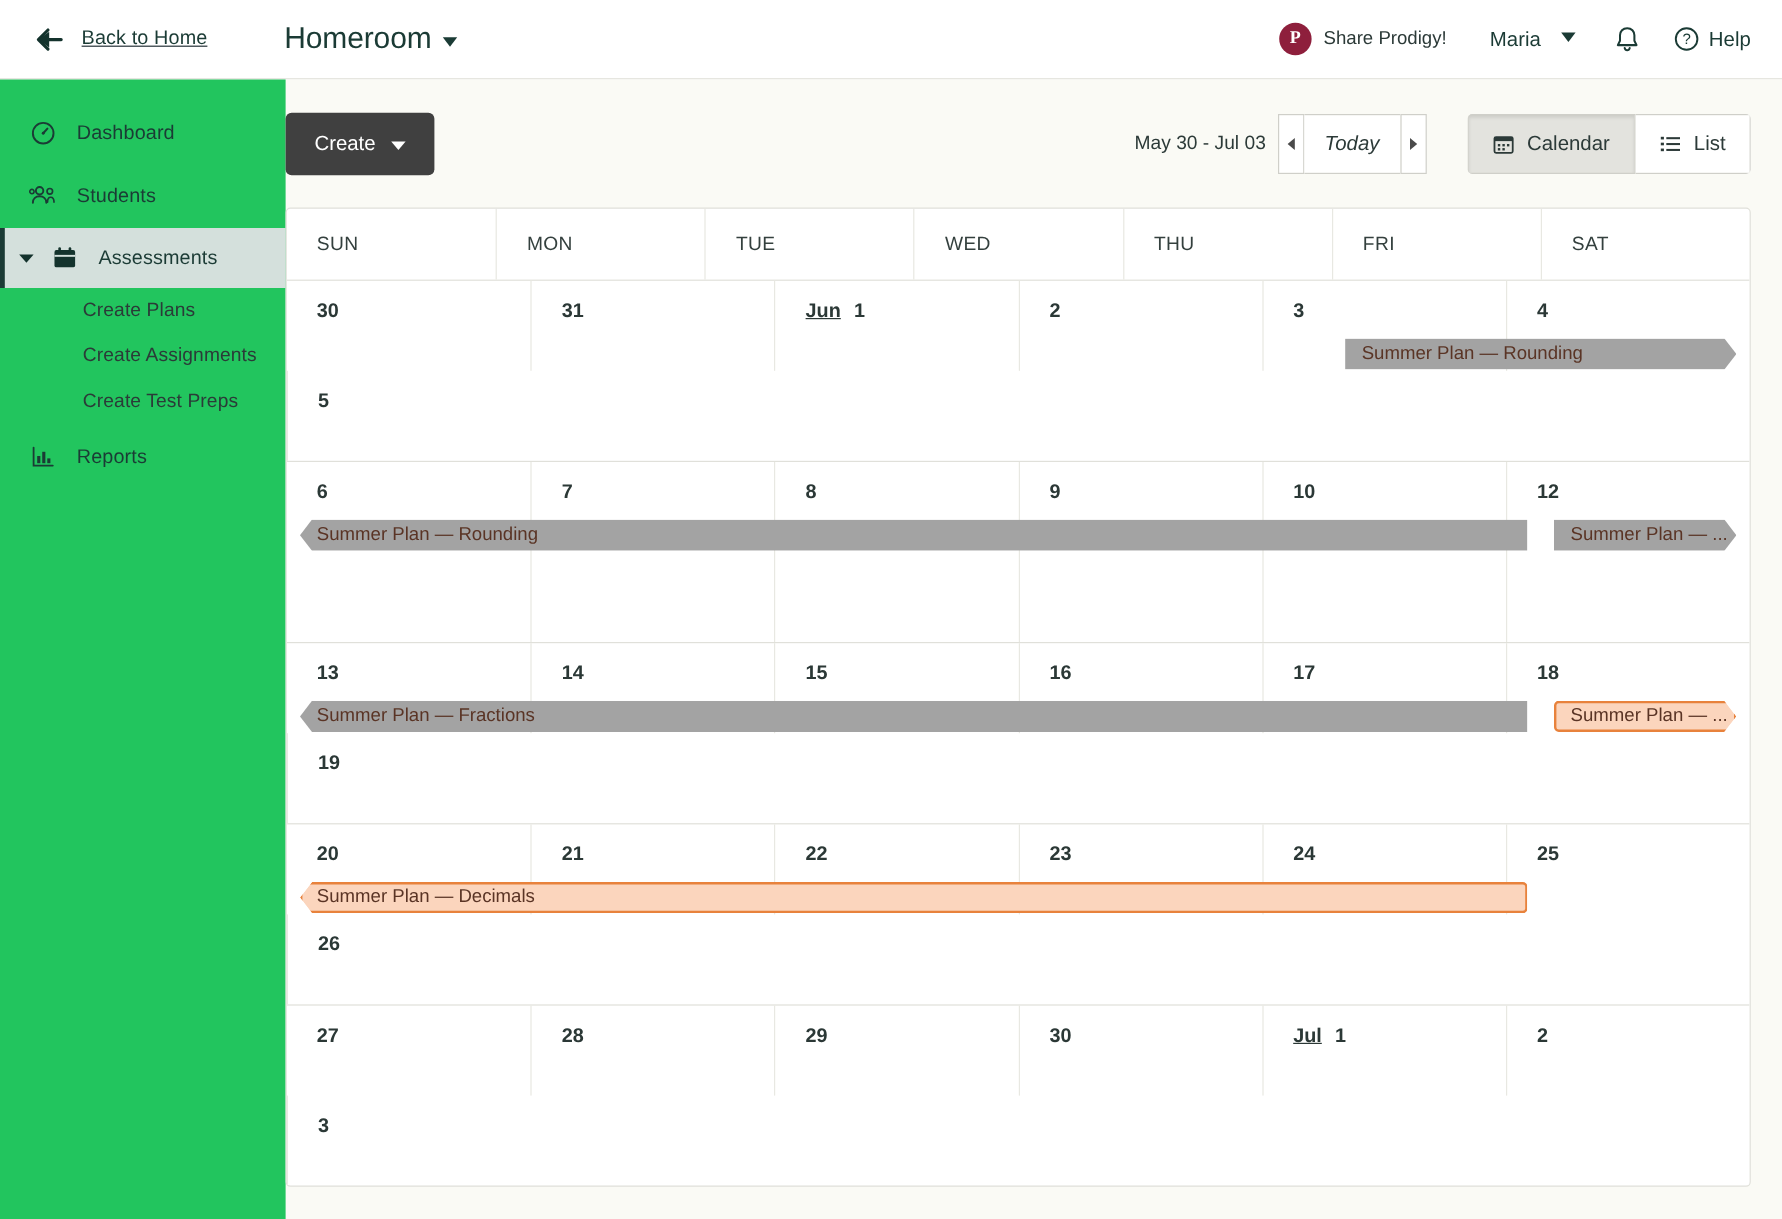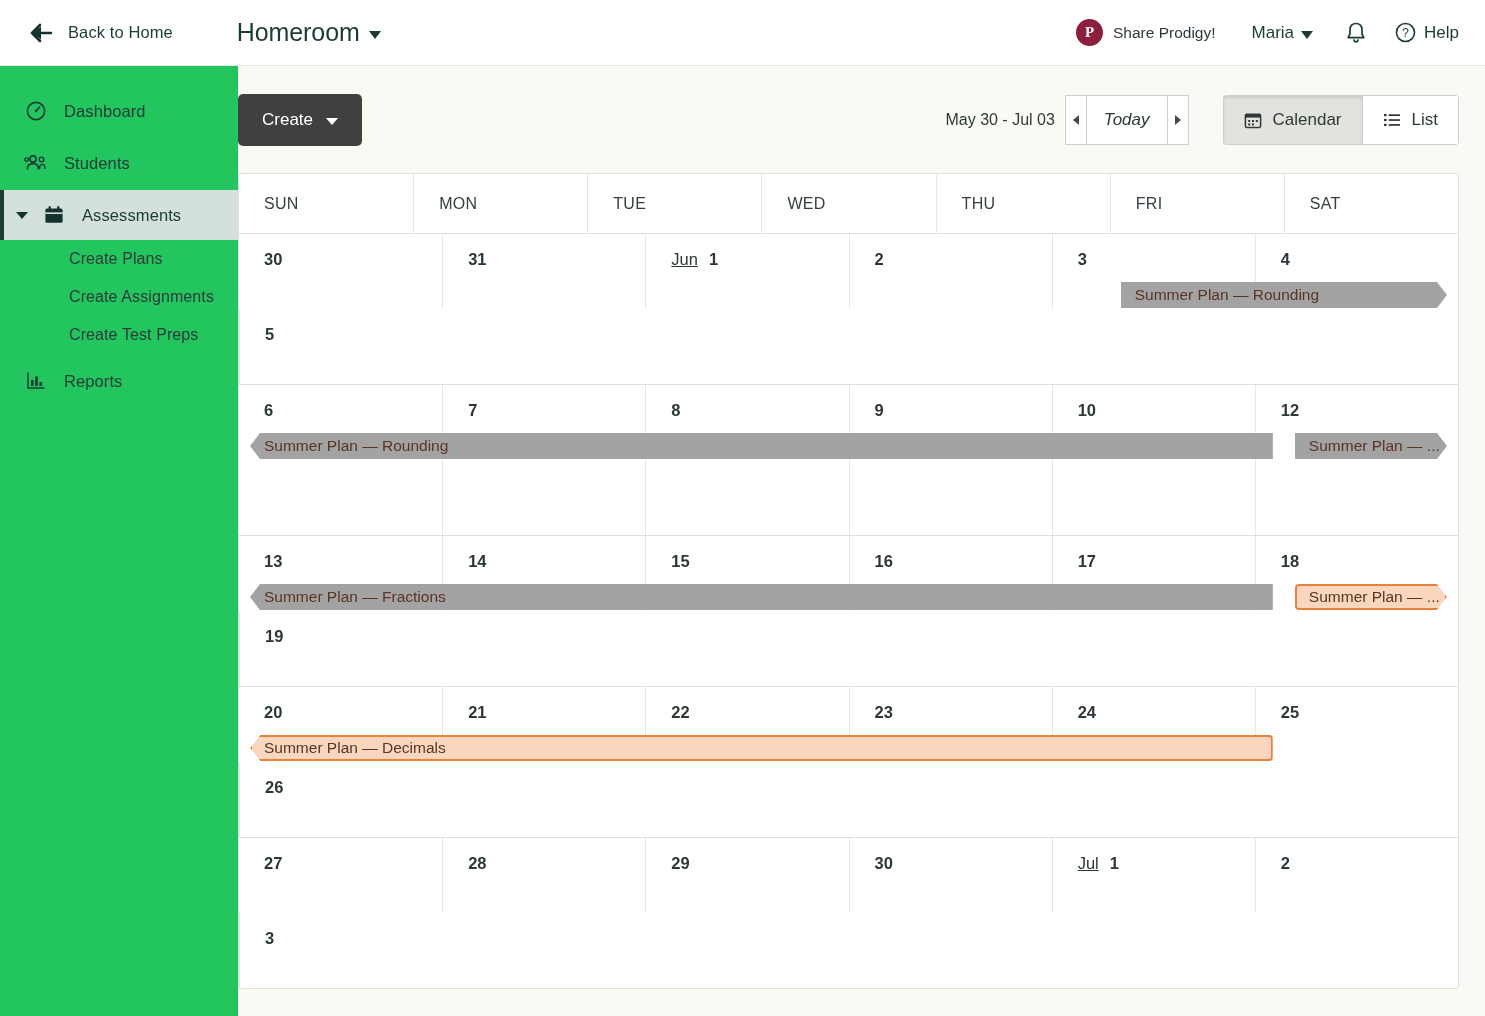--- a/index.html
+++ b/index.html
@@ -26,20 +26,21 @@
     border-bottom: 1px solid #e6e6e0;
     display: flex;
     align-items: center;
   }
   .back-group {
     display: flex;
     align-items: center;
     gap: 14px;
     margin-left: 28px;
     cursor: pointer;
+    text-decoration: underline;
   }
   .back-arrow {
     width: 26px; height: 26px;
     display: block;
   }
   .back-label {
     font-size: 16.5px;
     color: #1b3b35;
     letter-spacing: .1px;
   }
@@ -89,22 +90,22 @@
     font-weight: bold;
     font-family: "Liberation Serif", serif;
     line-height: 1;
   }
   .share-label {
     font-size: 15.5px;
     color: #2c3a38;
   }
   .user-group {
     display: flex;
-    align-items: center;
-    gap: 7px;
+    align-items: flex-start;
+    gap: 17px;
     cursor: pointer;
     margin-right: 32px;
   }
   .user-name { font-size: 17px; color: #1b3b35; }
   .bell-btn {
     cursor: pointer;
     margin-right: 28px;
     display: flex;
     align-items: center;
   }
@@ -320,21 +321,21 @@
   .daynum {
     font-size: 16.5px;
     font-weight: bold;
     color: #2b3836;
     display: flex;
     align-items: baseline;
     gap: 11px;
   }
   .monthtag {
     text-decoration: underline;
-    font-weight: normal;
+    font-weight: bold;
     color: #2b3836;
     cursor: pointer;
   }
 
   
   .events {
     position: absolute;
     left: 0; right: 0; top: 0; bottom: 0;
     pointer-events: none;
   }

